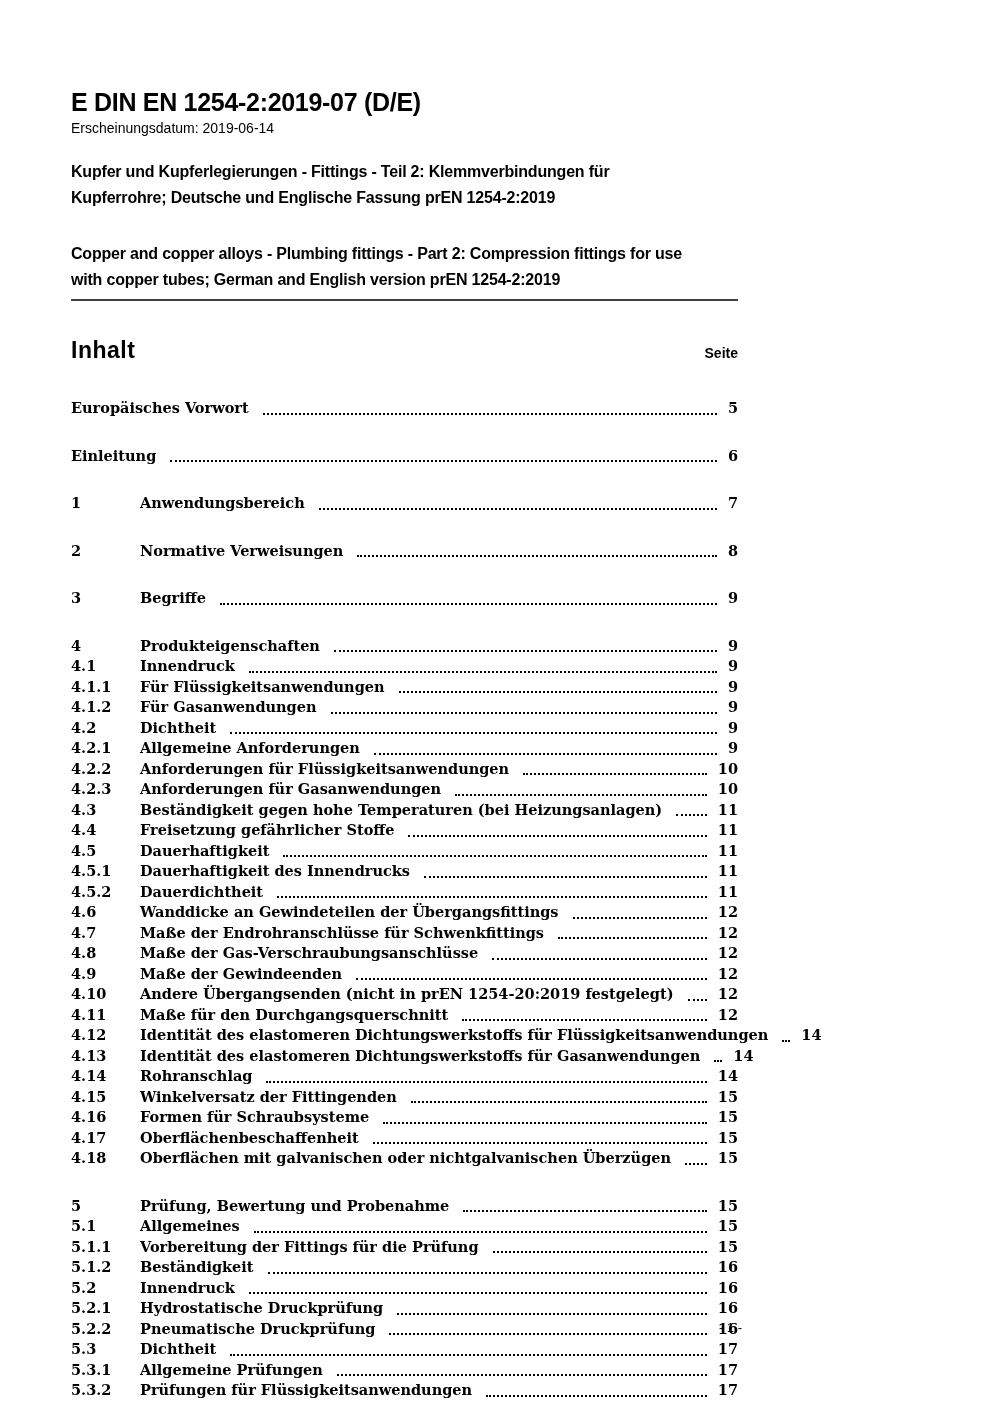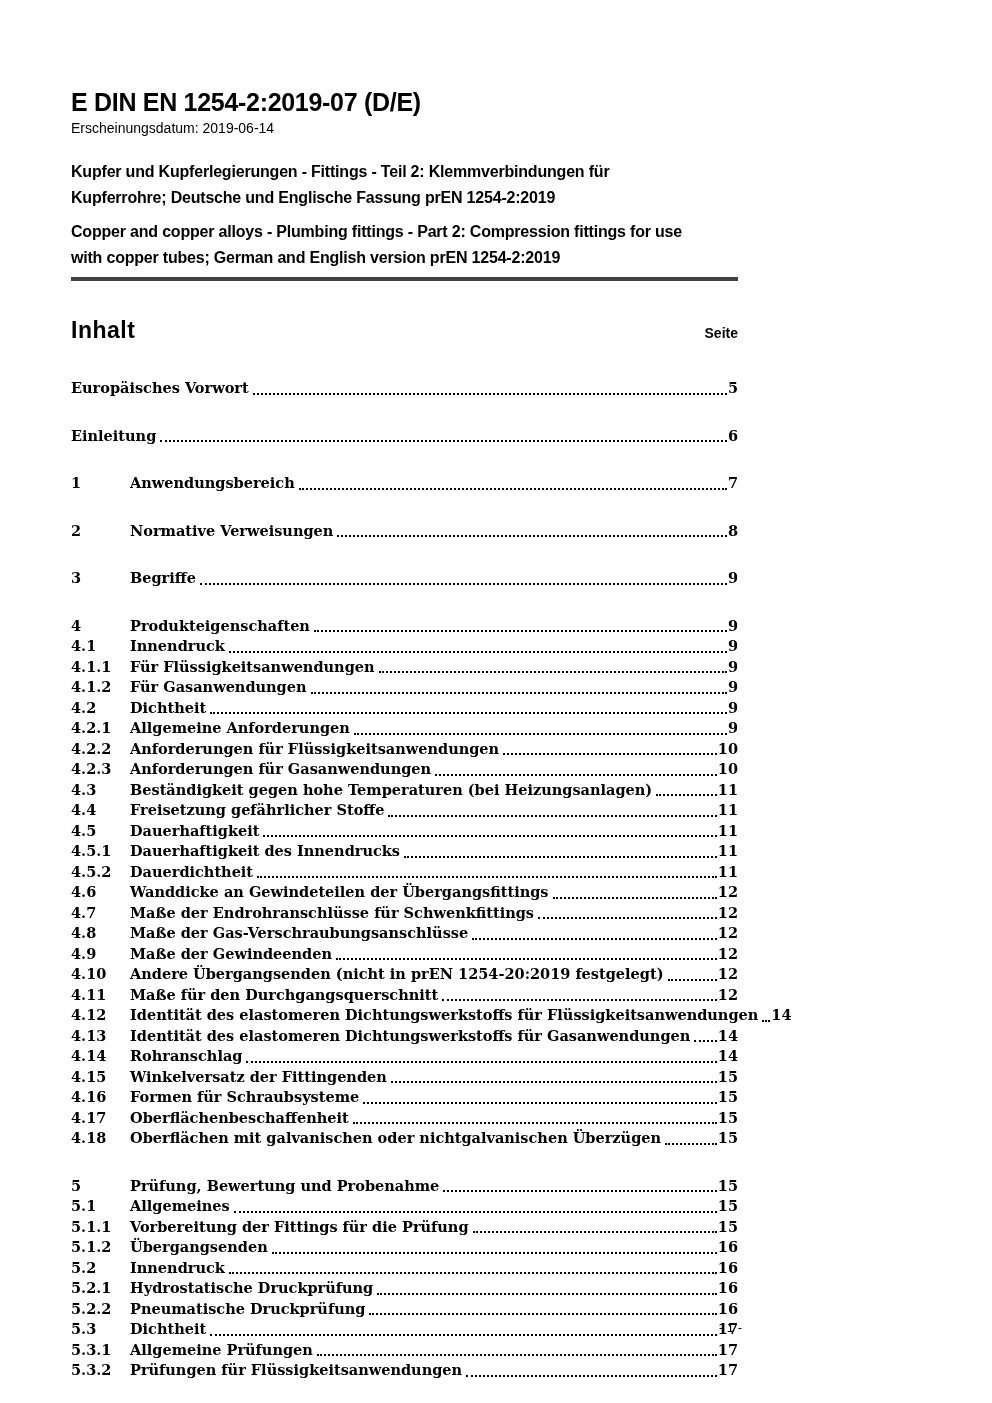--- a/index.html
+++ b/index.html
@@ -23,40 +23,41 @@
   }
   .pub-date {
     font-size: 14px; line-height: 18px; margin-top: 3px;
   }
   .title-block {
     font-size: 16px; font-weight: bold; line-height: 26px;
     letter-spacing: -0.2px;
   }
   .title-de { margin-top: 22px; }
   .title-en {
-    margin-top: 8px;
+    margin-top: 30px;
     padding-bottom: 6px;
-    border-bottom: 4px solid #404040;
+    border-bottom: 2px solid #404040;
   }
   .toc-header {
     margin-top: 36px;
     display: flex; justify-content: space-between; align-items: baseline;
   }
   .toc-heading { font-size: 23px; font-weight: bold; letter-spacing: 0.5px; }
   .toc-page-label { font-size: 14px; font-weight: bold; }
   .toc-list {
     margin-top: 34px;
     font-family: "DejaVu Serif", serif;
     font-weight: bold;
     font-size: 14.5px;
   }
   .toc-row {
     display: flex; align-items: flex-end;
     line-height: 20.5px;
     white-space: nowrap;
+    gap: 10px;
   }
   .toc-row.gap { margin-top: 27px; }
   .toc-num { flex: 0 0 59px; }
   .toc-num:empty { display: none; }
   .toc-title { flex: 0 0 auto; }
   .toc-dots {
     flex: 1 1 auto;
     height: 0;
     border-bottom: 2px dotted #000;
     margin: 0 1px 4px 4px;
@@ -291,21 +292,21 @@
         <span class="toc-page">15</span>
       </div>
       <div class="toc-row">
         <span class="toc-num">5.1.1</span>
         <span class="toc-title">Vorbereitung der Fittings für die Prüfung</span>
         <span class="toc-dots"></span>
         <span class="toc-page">15</span>
       </div>
       <div class="toc-row">
         <span class="toc-num">5.1.2</span>
-        <span class="toc-title">Übergangsenden</span>
+        <span class="toc-title">Beständigkeit</span>
         <span class="toc-dots"></span>
         <span class="toc-page">16</span>
       </div>
       <div class="toc-row">
         <span class="toc-num">5.2</span>
         <span class="toc-title">Innendruck</span>
         <span class="toc-dots"></span>
         <span class="toc-page">16</span>
       </div>
       <div class="toc-row">

